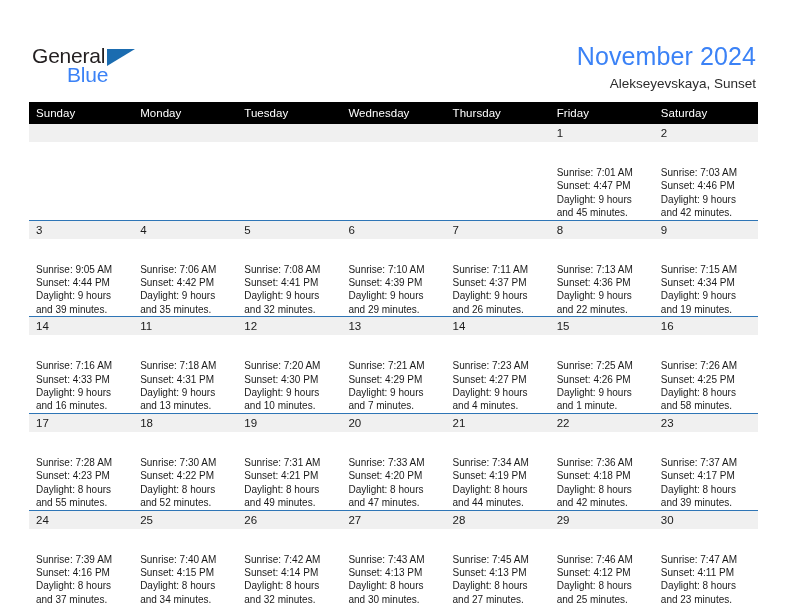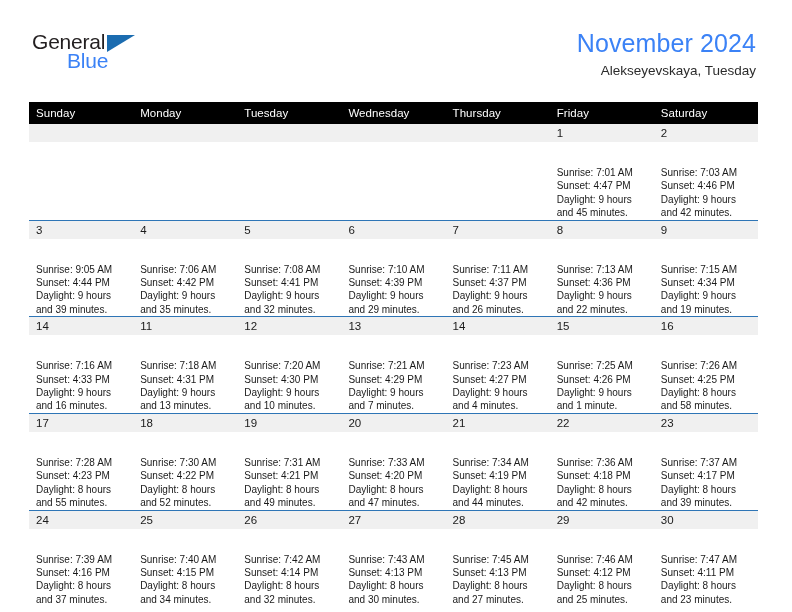--- a/index.html
+++ b/index.html
@@ -18,21 +18,21 @@
     position: relative;
     width: 792px;
     height: 612px;
     box-sizing: border-box;
     padding: 28px 34px 0 29px;
   }
 
   
   .masthead {
     display: flex;
-    align-items: flex-start;
+    align-items: flex-end;
     justify-content: space-between;
     height: 66px;
   }
   .logo {
     position: relative;
     width: 170px;
     height: 52px;
     padding-left: 3px;
     padding-top: 3px;
     box-sizing: border-box;
@@ -139,21 +139,21 @@
   <div class="masthead">
 
     <div class="logo">
       <span class="logo-general">General</span>
       <span class="logo-triangle"></span>
       <span class="logo-blue">Blue</span>
     </div>
 
     <div class="titleblock">
       <div class="cal-title">November 2024</div>
-      <div class="cal-subtitle">Alekseyevskaya, Tuesday</div>
+      <div class="cal-subtitle">Alekseyevskaya, Sunset</div>
     </div>
 
   </div>
 
   <table class="calendar">
     <thead>
       <tr>
         <th>Sunday</th>
         <th>Monday</th>
         <th>Tuesday</th>

